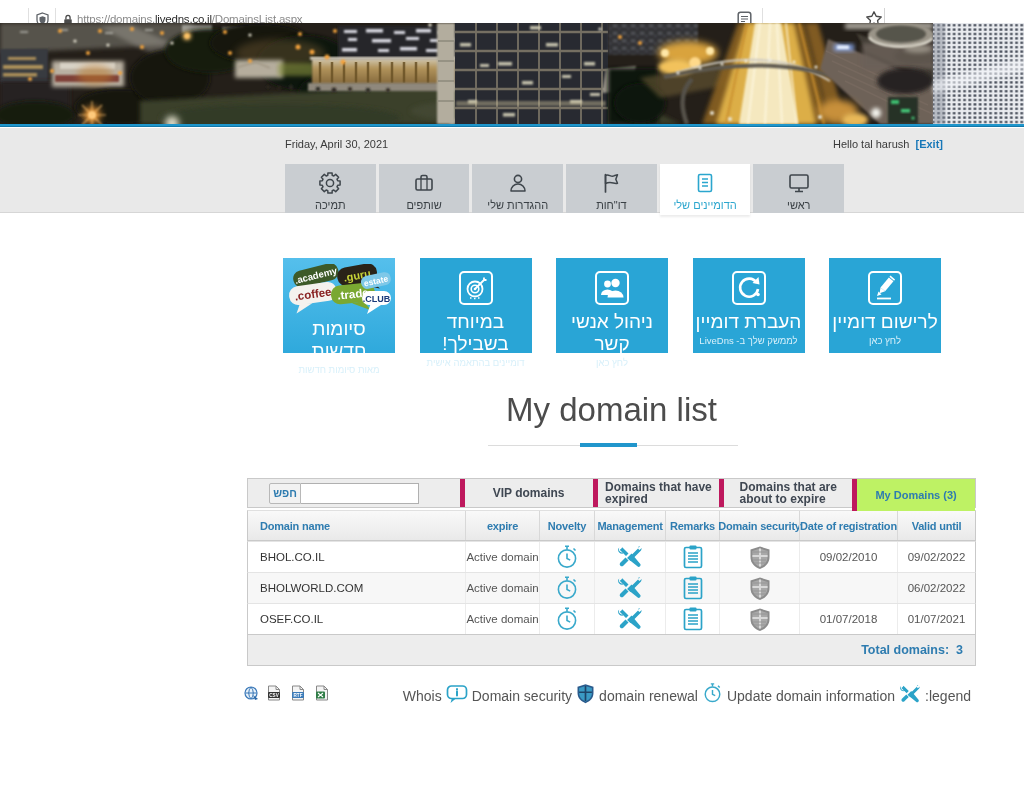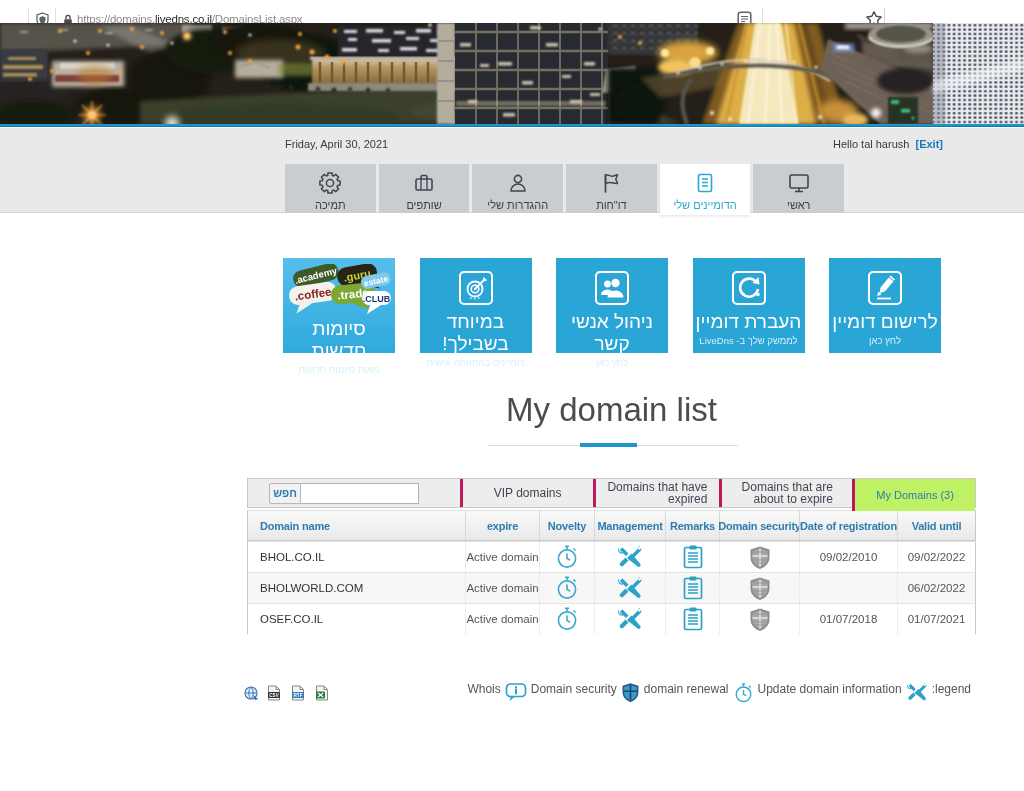--- a/index.html
+++ b/index.html
@@ -25,33 +25,33 @@
 .tile{position:absolute;top:0;width:112px;height:95px;background:#29a5d6;color:#fff;text-align:center}
 .tile .tt{font-size:19px;font-weight:normal;margin-top:5px}
 .tile .ts{font-size:9.5px;color:#d8f0fa;margin-top:2px}
 .tile .tt,.tile .ts,.tab .lbl{direction:rtl}
 .ticon{display:block;margin:12px auto 0}
 h1{position:absolute;left:247px;top:391px;width:729px;text-align:center;font-size:33px;font-weight:normal;color:#4c4c4c}
 .hr1{left:488px;top:445px;width:250px;height:1px;background:#dcdcdc}
 .hr2{left:580px;top:443px;width:57px;height:4px;background:#2196cc}
 .tbl{left:247px;top:478px;width:729px;font-size:12px}
 .tstrip{display:flex;height:30px;background:#ededed;border:1px solid #c9c9c9;border-bottom:1px solid #c9c9c9}
-.tcell{border-left:3px solid #be185d;display:flex;align-items:center;justify-content:center;text-align:right;font-weight:normal;color:#3f4752;font-size:12px;line-height:12px}
+.tcell{border-left:5px solid #be185d;display:flex;align-items:center;justify-content:center;text-align:left;font-weight:bold;color:#3f4752;font-size:12px;line-height:12px}
 .tcell.on{background:#bef264;color:#2e7cb0;position:relative;height:32px;font-size:11px}
 .thead{display:flex;height:31px;margin-top:2px;background:linear-gradient(#f9f9f9,#e9e9e9);border:1px solid #c9c9c9;border-top:1px solid #e0e0e0;font-weight:bold;color:#2e7cb0;font-size:11px;letter-spacing:-0.2px;white-space:nowrap}
 .thead div{display:flex;align-items:center;justify-content:center;border-left:1px solid #d8d8d8}
 .thead div:first-child{border-left:none;justify-content:flex-start;padding-left:12px}
 .trow{display:flex;height:31px;background:#fff;border-left:1px solid #c9c9c9;border-right:1px solid #c9c9c9;border-top:1px solid #e4e4e4}
 .trow.alt{background:#f7f7f7}
 .trow div{display:flex;align-items:center;justify-content:center;border-left:1px solid #ececec;color:#555;font-size:11.5px;white-space:nowrap}
 .trow div:first-child{border-left:none;justify-content:flex-start;padding-left:12px;color:#333}
 .tfoot{height:32px;background:#ededed;border:1px solid #c9c9c9;display:flex;align-items:center;justify-content:flex-end;padding-right:12px;color:#2e7cb0;font-weight:bold;font-size:12.5px}
 .c1{width:217px}.c2{width:74px}.c3{width:55px}.c4{width:71px}.c5{width:54px}.c6{width:80px}.c7{width:98px}.c8{width:78px}
 .legend{left:0;top:682px;width:1024px;height:22px}
-.leg{position:absolute;right:53px;top:0;display:flex;align-items:flex-start;font-size:12px;color:#555}
+.leg{position:absolute;right:53px;top:0;display:flex;align-items:flex-end;font-size:14px;color:#555}
 .leg span{margin:0 4px}
 .srch{display:flex;align-items:center;width:212px;padding-left:21px}
 .sbtn{width:32px;height:21px;background:#f2f2f2;border:1px solid #b8b8b8;border-radius:2px 0 0 2px;color:#2e7cb0;font-weight:bold;font-size:11px;display:flex;align-items:center;justify-content:center}
 .sinp{width:118px;height:21px;background:#fff;border:1px solid #b0b0b0;border-left:none}
 </style></head>
 <body>
 
 <div class="abs urlbar">
  <div class="abs" style="left:28px;top:0;width:28px;height:22px;border-left:1px solid #e0e0e0;border-right:1px solid #e0e0e0"></div>
  <svg class="abs" style="left:36px;top:4px" width="13" height="15" viewBox="0 0 13 15">
@@ -572,20 +572,21 @@
         <svg width="22" height="25" viewBox="0 0 22 25">
           <path d="M11 1.5 L20.5 4.5 V12 C20.5 18 16.5 22 11 24 C5.5 22 1.5 18 1.5 12 V4.5 Z" fill="#8c8c8c"></path>
           <path d="M11 3.5 L18.6 6 V12 C18.6 16.8 15.4 20.2 11 22 C6.6 20.2 3.4 16.8 3.4 12 V6 Z" fill="#a8a8a8"></path>
           <path d="M10 3.5 h2 v18 h-2 Z M3.4 10 h15.2 v2 H3.4 Z" fill="#d8d8d8"></path>
           <path d="M4 7 h14 M4 15 h13 M5 18 h12" stroke="#969696" stroke-width="1"></path>
         </svg>
       </div>
       <div class="c7">01/07/2018</div>
       <div class="c8">01/07/2021</div>
     </div>
+ <div class="tfoot">Total domains:&nbsp; 3</div>
 </div>
 
 <div class="abs legend">
  <svg class="abs" style="left:244px;top:3px" width="15" height="16" viewBox="0 0 15 16">
       <circle cx="7" cy="8" r="6" fill="#e8f2fa" stroke="#3a78b8" stroke-width="1.2"></circle>
       <path d="M1.5 8 h11 M7 2 a9 9 0 0 1 0 12 M7 2 a9 9 0 0 0 0 12" stroke="#3a78b8" stroke-width="1" fill="none"></path>
       <path d="M9 10 l5 4 -3 1 Z" fill="#2a68a8"></path>
     </svg>
  <svg class="abs" style="left:267px;top:3px" width="14" height="16" viewBox="0 0 14 16">
       <path d="M1.5 1 H9 L12.5 4.5 V15 H1.5 Z" fill="#f4f4f4" stroke="#888" stroke-width="1"></path>

